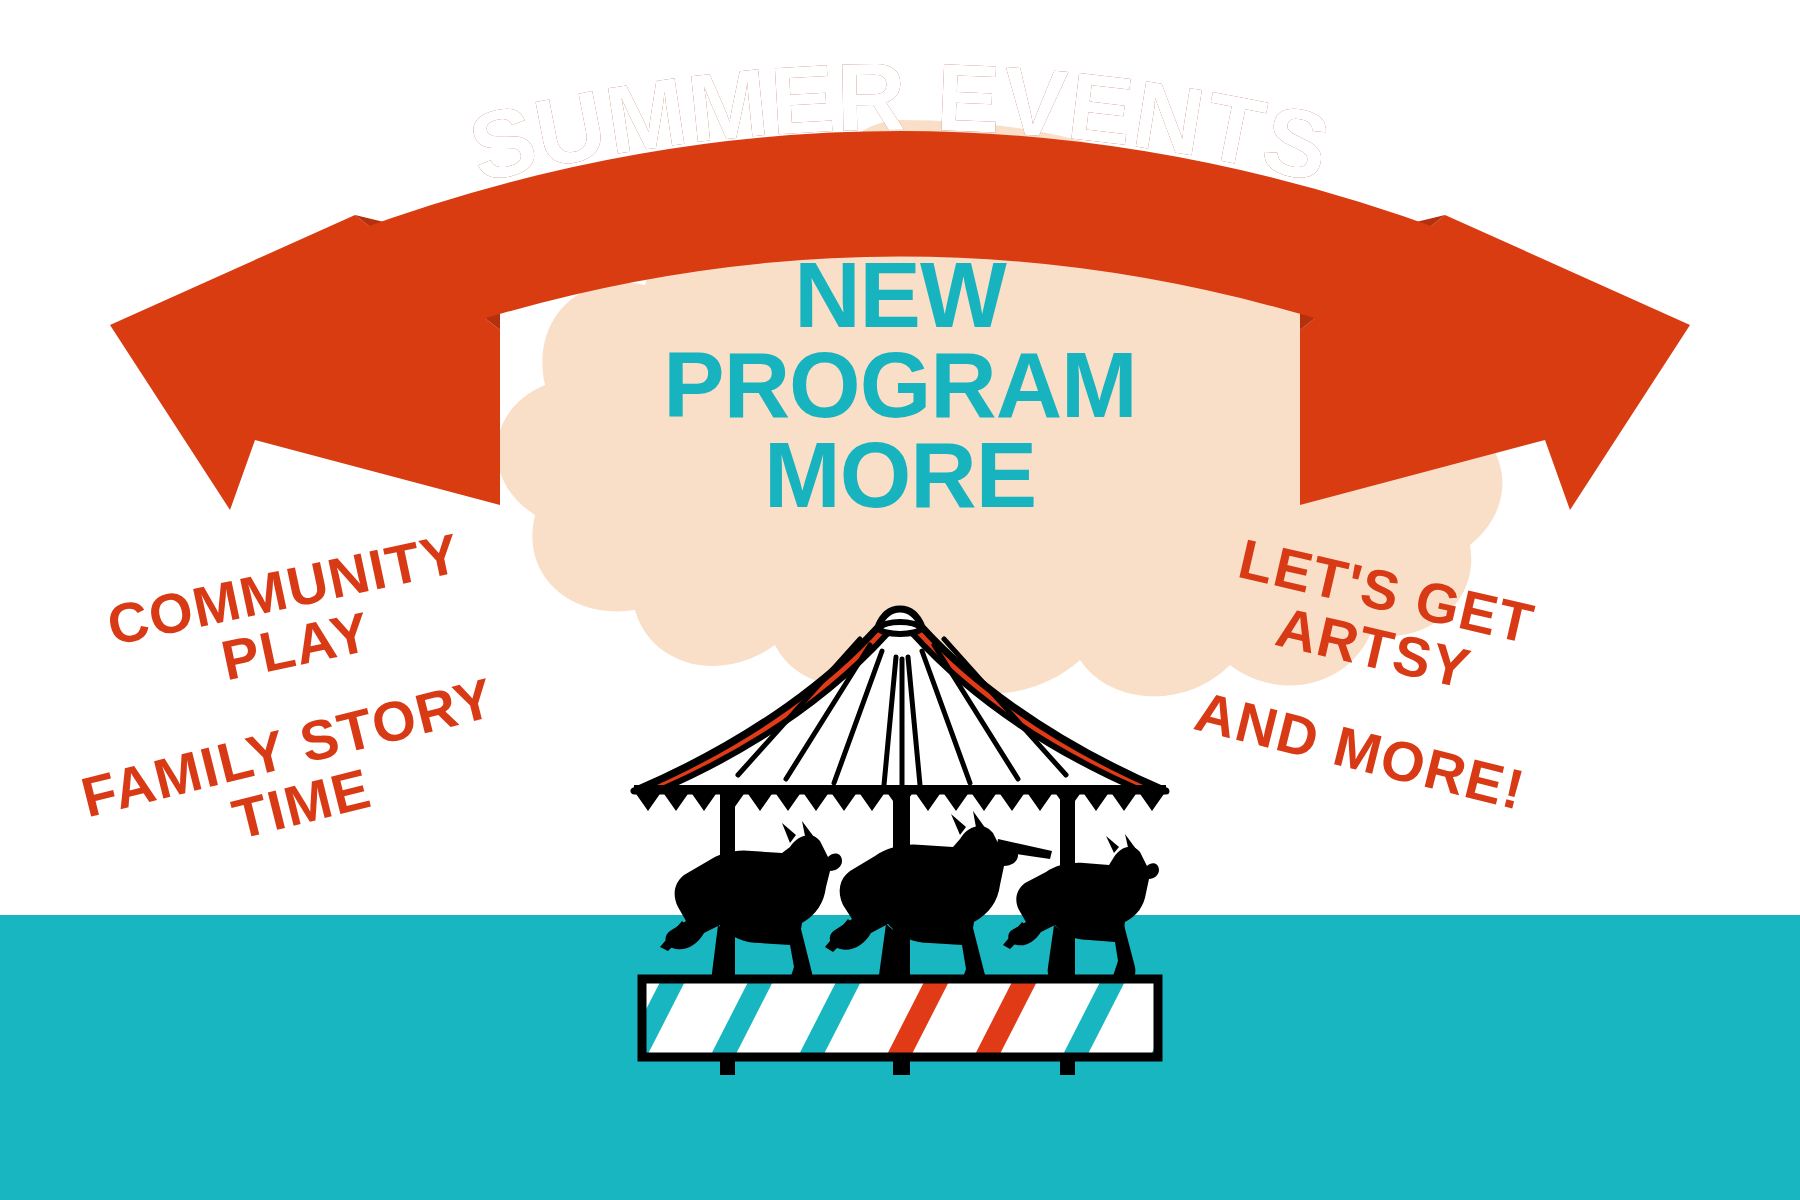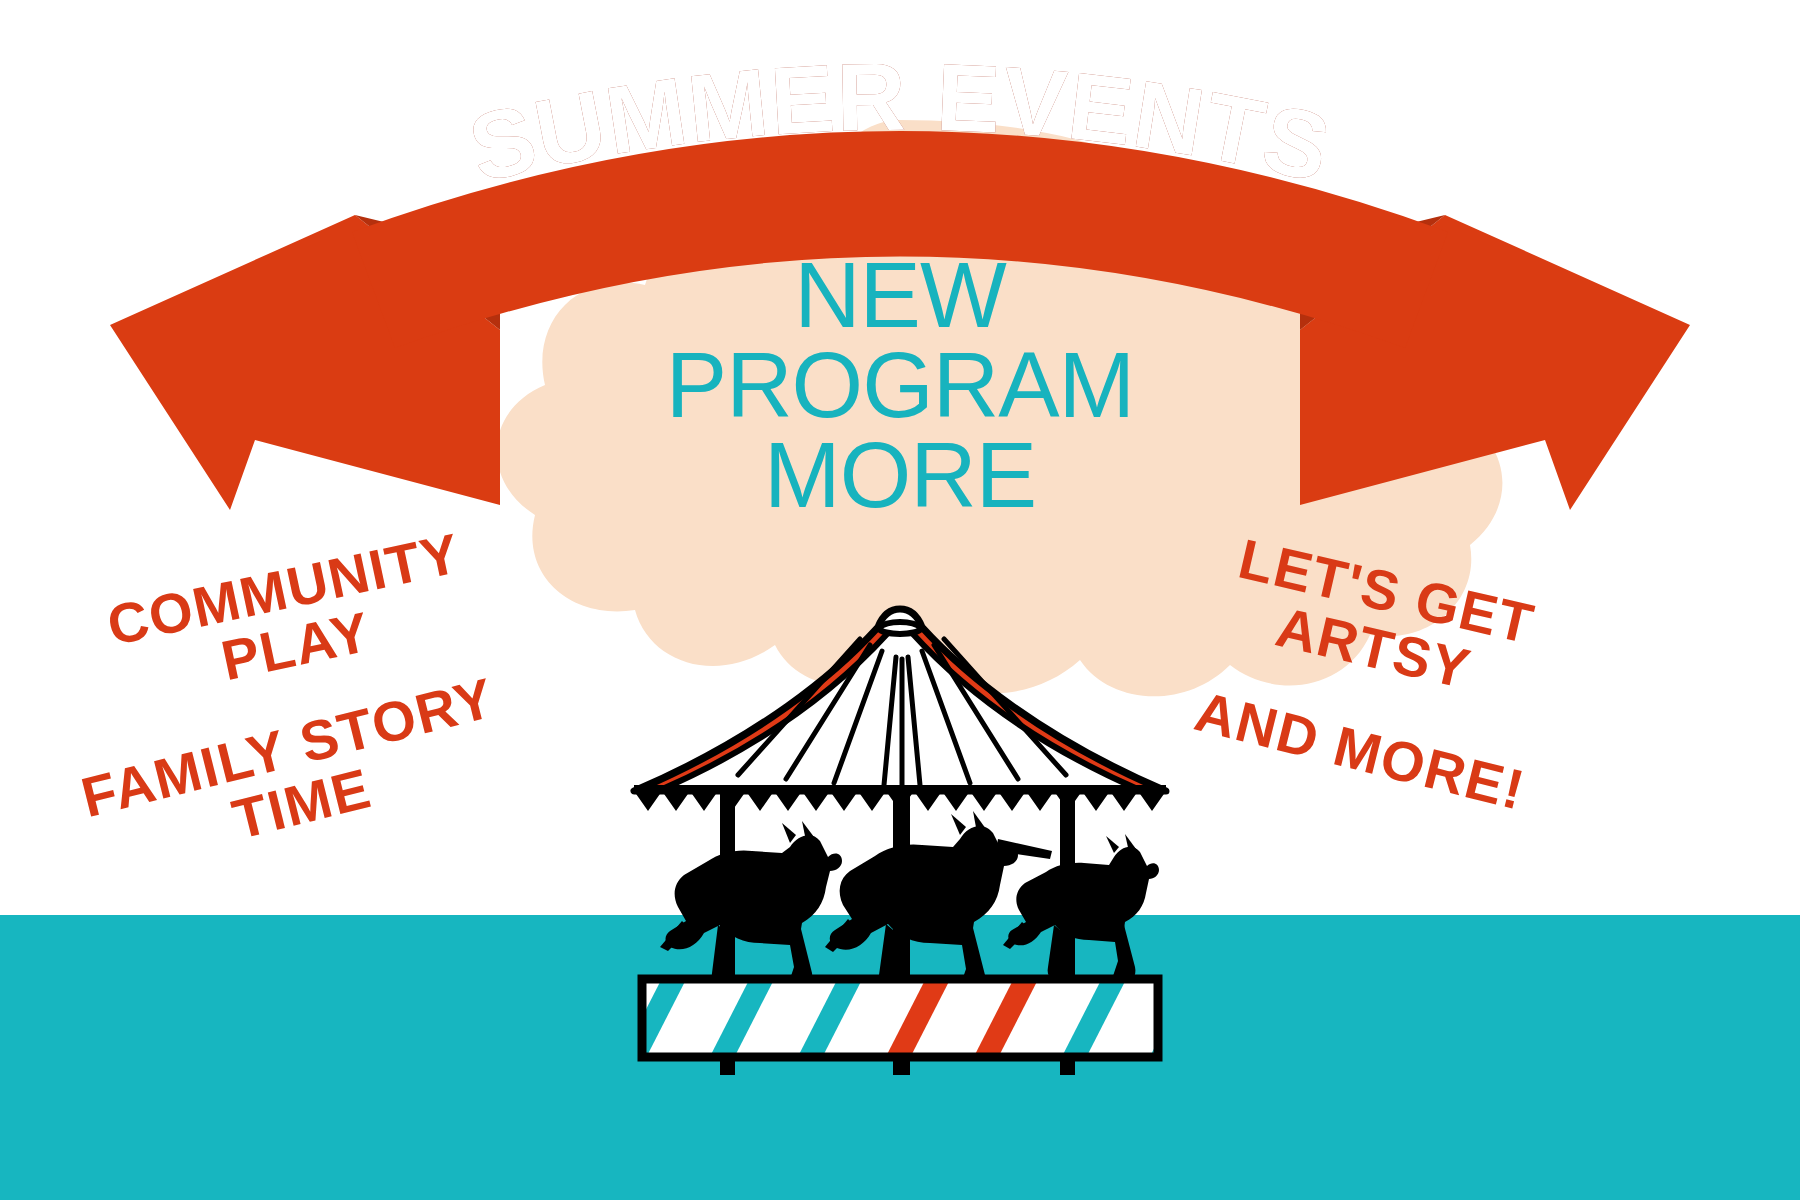--- a/index.html
+++ b/index.html
@@ -41,21 +41,21 @@
     fill:#9e2410;
   }
 
   
   .headline{
     position:absolute;
     left:530px;top:250px;width:740px;
     text-align:center;
     color:#17b3be;
     font-family:"Liberation Sans",sans-serif;
-    font-weight:normal;
+    font-weight:bold;
     font-size:92px;
     line-height:0.98;
     letter-spacing:-1px;
   }
   .headline .ln{display:block;white-space:nowrap;}
 
   
   .tag{
     position:absolute;
     color:#d93a16;

